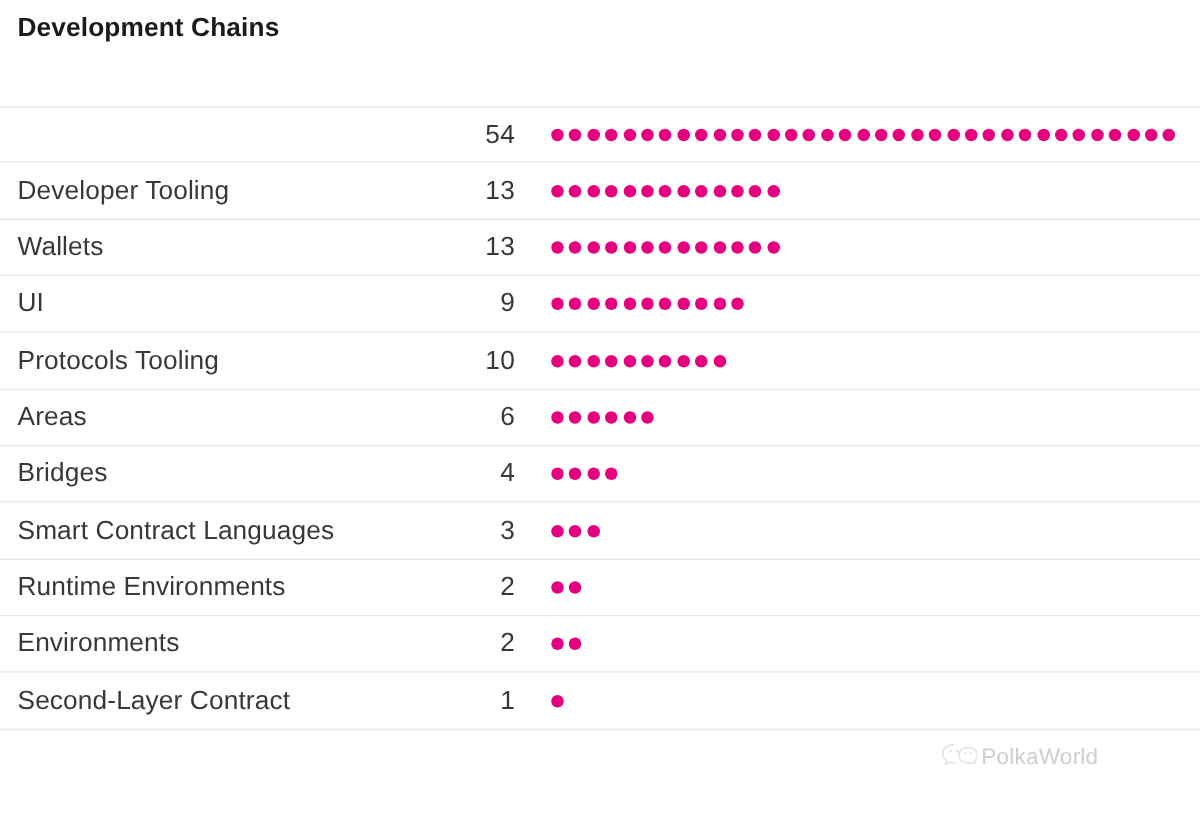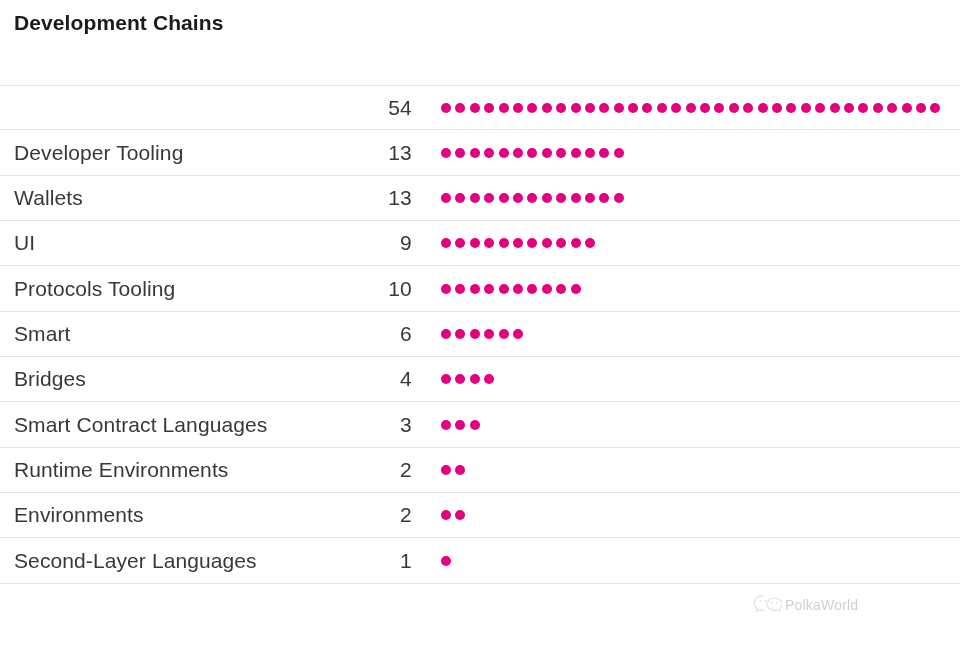--- a/index.html
+++ b/index.html
@@ -114,21 +114,21 @@
     align-items: center;
     height: 26px;
   }
   .wm-icon {
     width: 30px;
     height: 24px;
     flex: 0 0 auto;
     opacity: 0.55;
   }
   .wm-brand {
-    font-size: 14px;
+    font-size: 18px;
     color: #cfcfcf;
     letter-spacing: 0.2px;
     font-weight: 400;
     margin-left: 3px;
     white-space: nowrap;
   }
   .wm-url {
     margin-top: 1px;
     text-align: right;
     font-family: "DejaVu Sans Mono", "Liberation Mono", monospace;
@@ -253,21 +253,21 @@
           <span class="dot" style="background: rgb(228, 0, 127);"></span>
           <span class="dot" style="background: rgb(228, 0, 127);"></span>
           <span class="dot" style="background: rgb(228, 0, 127);"></span>
           <span class="dot" style="background: rgb(228, 0, 127);"></span>
           <span class="dot" style="background: rgb(228, 0, 127);"></span>
           <span class="dot" style="background: rgb(228, 0, 127);"></span>
           <span class="dot" style="background: rgb(228, 0, 127);"></span>
         </div>
       </div>
       <div class="row">
-        <div class="row-label">Smart</div>
+        <div class="row-label">Areas</div>
         <div class="row-value">6</div>
         <div class="dots">
           <span class="dot" style="background: rgb(228, 0, 127);"></span>
           <span class="dot" style="background: rgb(228, 0, 127);"></span>
           <span class="dot" style="background: rgb(228, 0, 127);"></span>
           <span class="dot" style="background: rgb(228, 0, 127);"></span>
           <span class="dot" style="background: rgb(228, 0, 127);"></span>
           <span class="dot" style="background: rgb(228, 0, 127);"></span>
         </div>
       </div>
@@ -300,21 +300,21 @@
       </div>
       <div class="row">
         <div class="row-label">Environments</div>
         <div class="row-value">2</div>
         <div class="dots">
           <span class="dot" style="background: rgb(228, 0, 127);"></span>
           <span class="dot" style="background: rgb(228, 0, 127);"></span>
         </div>
       </div>
       <div class="row">
-        <div class="row-label">Second-Layer Languages</div>
+        <div class="row-label">Second-Layer Contract</div>
         <div class="row-value">1</div>
         <div class="dots">
           <span class="dot" style="background: rgb(228, 0, 127);"></span>
         </div>
       </div>
     </div>
 
   <div class="watermark">
     <div class="wm-row">
       <span class="wm-icon">

